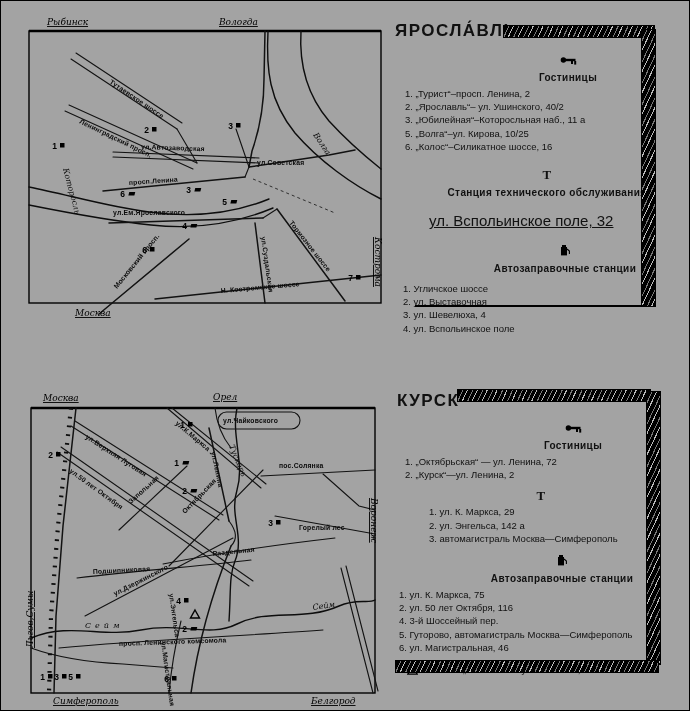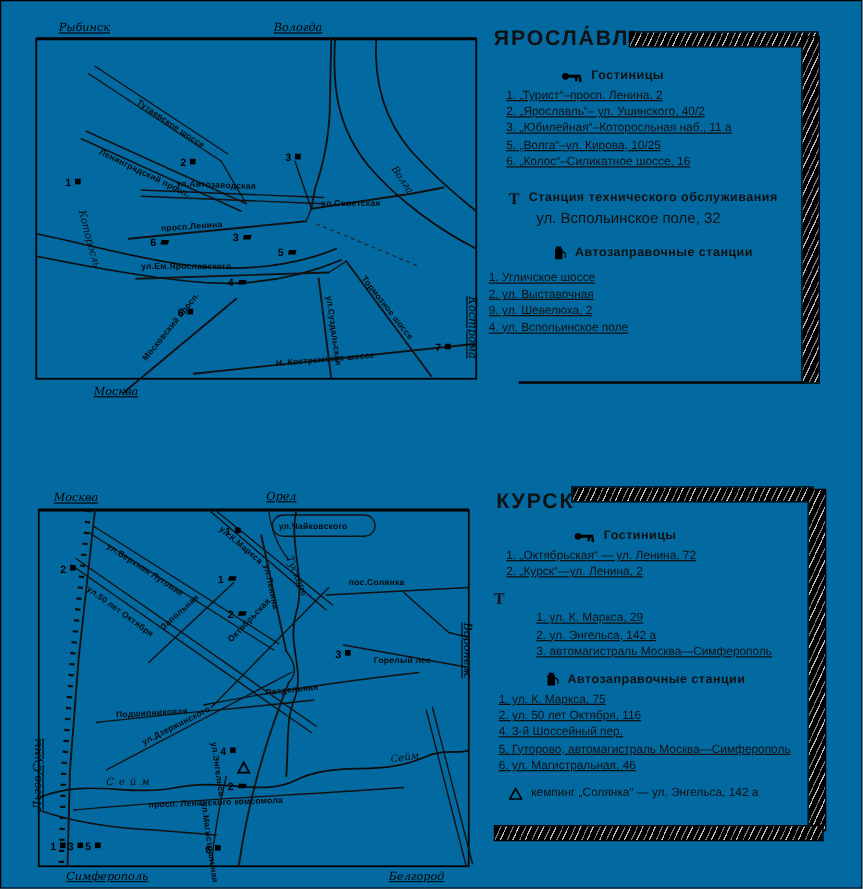--- a/index.html
+++ b/index.html
@@ -1,16 +1,16 @@
 <!DOCTYPE html>
 <html><head>
 <meta charset="utf-8">
 <style>
   html,body{margin:0;padding:0;background:#e8e8e4;}
-  .page{position:relative;width:690px;height:711px;background:#0369a1;border:1px solid #000;
+  .page{position:relative;width:690px;height:711px;background:#a3a3a3;border:1px solid #000;
         box-sizing:border-box;overflow:hidden;color:#111;
         font-family:"Liberation Sans",sans-serif;}
   
   .map{position:absolute;}
   .map-yar{left:22px;top:8px;width:365px;height:310px;}
   .map-kursk{left:22px;top:385px;width:370px;height:320px;}
   svg{display:block;}
   .rd{fill:none;stroke:#121212;stroke-width:1.1;stroke-linecap:round;}
   .rd2{fill:none;stroke:#121212;stroke-width:1.5;stroke-linecap:round;}
   .riv{fill:none;stroke:#0d0d0d;stroke-width:1.4;stroke-linecap:round;}
@@ -23,26 +23,26 @@
   .mnum{font:bold 8.5px "Liberation Sans",sans-serif;fill:#000;}
   .micon{fill:#000;}
   .camp{fill:none;stroke:#000;stroke-width:1.4;}
   
   .legend{position:absolute;}
   .legend-yar{left:390px;top:14px;width:296px;height:294px;}
   .legend-kursk{left:392px;top:380px;width:294px;height:296px;}
   .deco{position:absolute;border:1px solid #000;
         background:repeating-linear-gradient(115deg,#000 0 4px,#777 4px 5px,#000 5px 8px,#bbb 8px 9px);}
   .city-title{font-weight:bold;font-size:17px;letter-spacing:1.5px;}
-  .sec-head{display:flex;align-items:center;gap:7px;font-weight:bold;font-size:10px;letter-spacing:.4px;}
+  .sec-head{display:flex;align-items:center;gap:7px;font-weight:bold;font-size:10px;letter-spacing:.4px;flex-direction:column;}
   .sec-head .glyph{flex:0 0 auto;}
-  .plain{list-style:none;margin:4px 0 0 0;padding:0;text-decoration:underline;}
+  .plain{list-style:none;margin:4px 0 0 0;padding:0;}
   .plain li{font-size:9.5px;line-height:13.2px;white-space:nowrap;}
   .sto-glyph{font:bold 13px "Liberation Serif",serif;line-height:10px;}
-  .sto-addr{font-size:12px;margin:3px 0 0 38px;}
+  .sto-addr{font-size:15px;margin:14px 0 0 38px;text-decoration:underline;}
   .azs-cols{display:flex;margin-top:4px;}
   .camp-row{display:flex;align-items:center;gap:7px;font-size:9.5px;margin-top:10px;}
   .yar-bottom{position:absolute;left:24px;right:44px;bottom:2px;border-bottom:2px solid #000;}
 </style>
 </head>
 <body>
 
 <div class="page">
 
   <div class="map map-yar">
@@ -164,24 +164,24 @@
     <div class="sto-addr">ул. Вспольинское поле, 32</div>
     <div class="sec-head" style="margin:16px 0 0 52px;">
       <svg class="glyph" width="10" height="11" viewBox="0 0 10 11">
         <rect x="1" y="2" width="6" height="8.4" fill="#000"></rect>
           <rect x="2" y="0" width="4" height="2.4" fill="#000"></rect>
         <path d="M7,4 L9.4,6 L9.4,9" stroke="#000" stroke-width="1.1" fill="none"></path>
       </svg>
       <span>Автозаправочные станции</span>
     </div>
     <div class="azs-cols">
-      <ul class="plain" style="margin-left:0;width:138px;">
+      <ul class="plain" style="margin-left:12px;width:138px;">
         <li>1. Угличское шоссе</li>
         <li>2. ул. Выставочная</li>
-        <li>9. ул. Шевелюха, 2</li>
+        <li>3. ул. Шевелюха, 4</li>
         <li>4. ул. Вспольинское поле</li>
       </ul>
     </div>
     <div class="yar-bottom"></div>
   </div>
 
   <div class="map map-kursk">
     <svg width="370" height="320" viewBox="0 0 370 320">
       <g>
         <rect class="bord" x="8" y="22" width="344" height="285"></rect>

